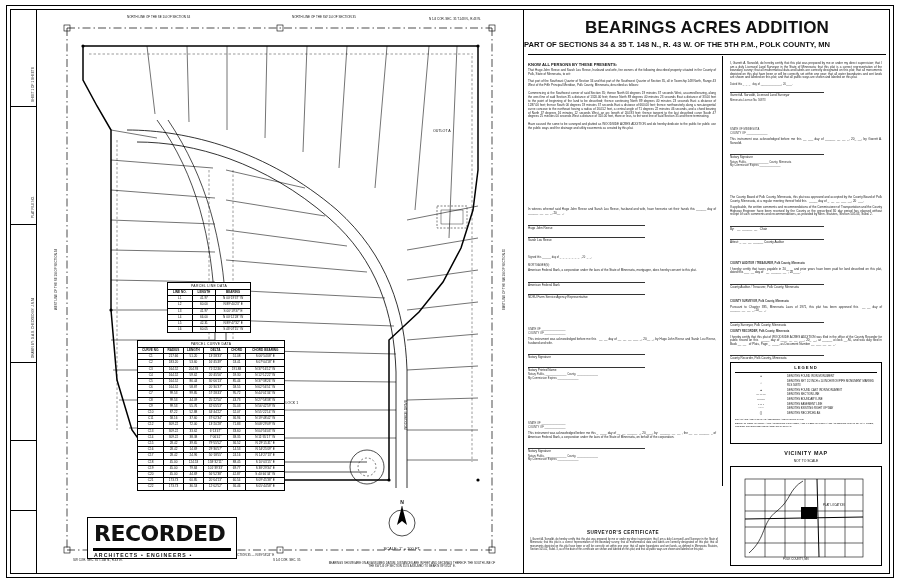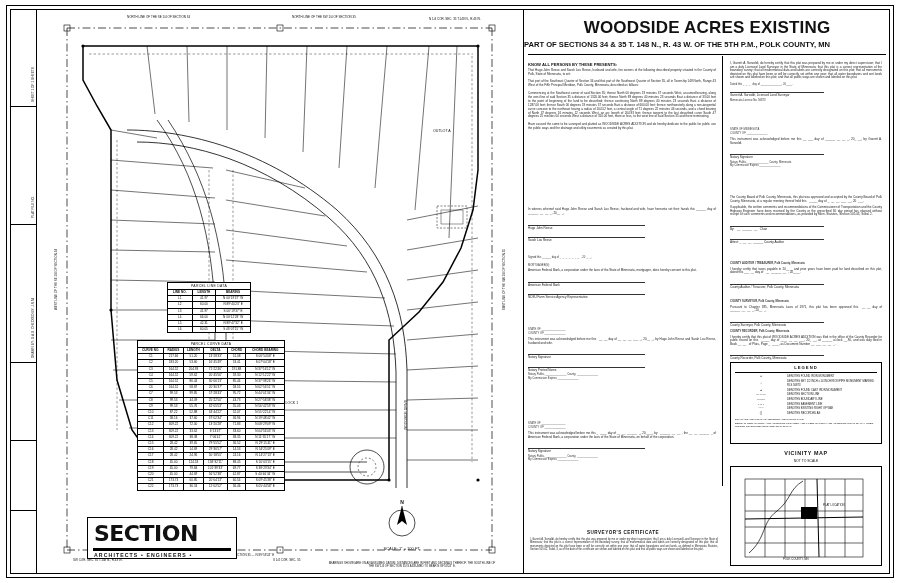--- a/index.html
+++ b/index.html
@@ -652,28 +652,28 @@
         <circle cx="20" cy="22" r="13" fill="none" stroke="#000" stroke-width="0.7"></circle>
         <path d="M20 5 L25 24 L20 20 L15 24 Z" fill="#000"></path>
         <path d="M20 5 L20 20" stroke="#000" stroke-width="0.6"></path>
       </svg>
       <div style="font-size:5px; font-weight:bold; margin-top:-2px;">N</div>
     </div>
     <div class="scale-cap">SCALE: 1" = 100 FT.</div>
     <div class="scale-note">BEARINGS SHOWN ARE ON AN ASSUMED DATUM. DISTANCES ARE IN FEET AND DECIMALS THEREOF. THE SOUTH LINE OF THE SW 1/4 OF SECTION 35 IS ASSUMED TO BEAR N 89°58'24" E.</div>
 
     <div class="logo-box">
-      <div class="logo-text">SECTION</div>
+      <div class="logo-text">RECORDED</div>
       <div class="logo-rule"></div>
       <div class="logo-sub">ARCHITECTS  •  ENGINEERS  •  SCIENTISTS  •  SURVEYORS</div>
     </div>
   </div>
 
   <div class="panel">
-    <div class="title-main">WOODSIDE ACRES EXISTING</div>
+    <div class="title-main">BEARINGS ACRES ADDITION</div>
     <div class="title-sub">PART OF SECTIONS 34 &amp; 35 T. 148 N., R. 43 W. OF THE 5TH P.M., POLK COUNTY, MN</div>
     <div class="hr-title"></div>
     <div class="col-div"></div>
 
     <div class="blk" style="left:4px; top:52px; width:188px;">
       <div class="h">KNOW ALL PERSONS BY THESE PRESENTS:</div>
       <div class="p" style="white-space:pre-line;">That Hugo John Reese and Sarah Lou Reese, husband and wife, fee owners of the following described property situated in the County of Polk, State of Minnesota, to wit:
 
 That part of the Southeast Quarter of Section 34 and that part of the Southwest Quarter of Section 35, all in Township 148 North, Range 43 West of the Fifth Principal Meridian, Polk County, Minnesota, described as follows:
 

